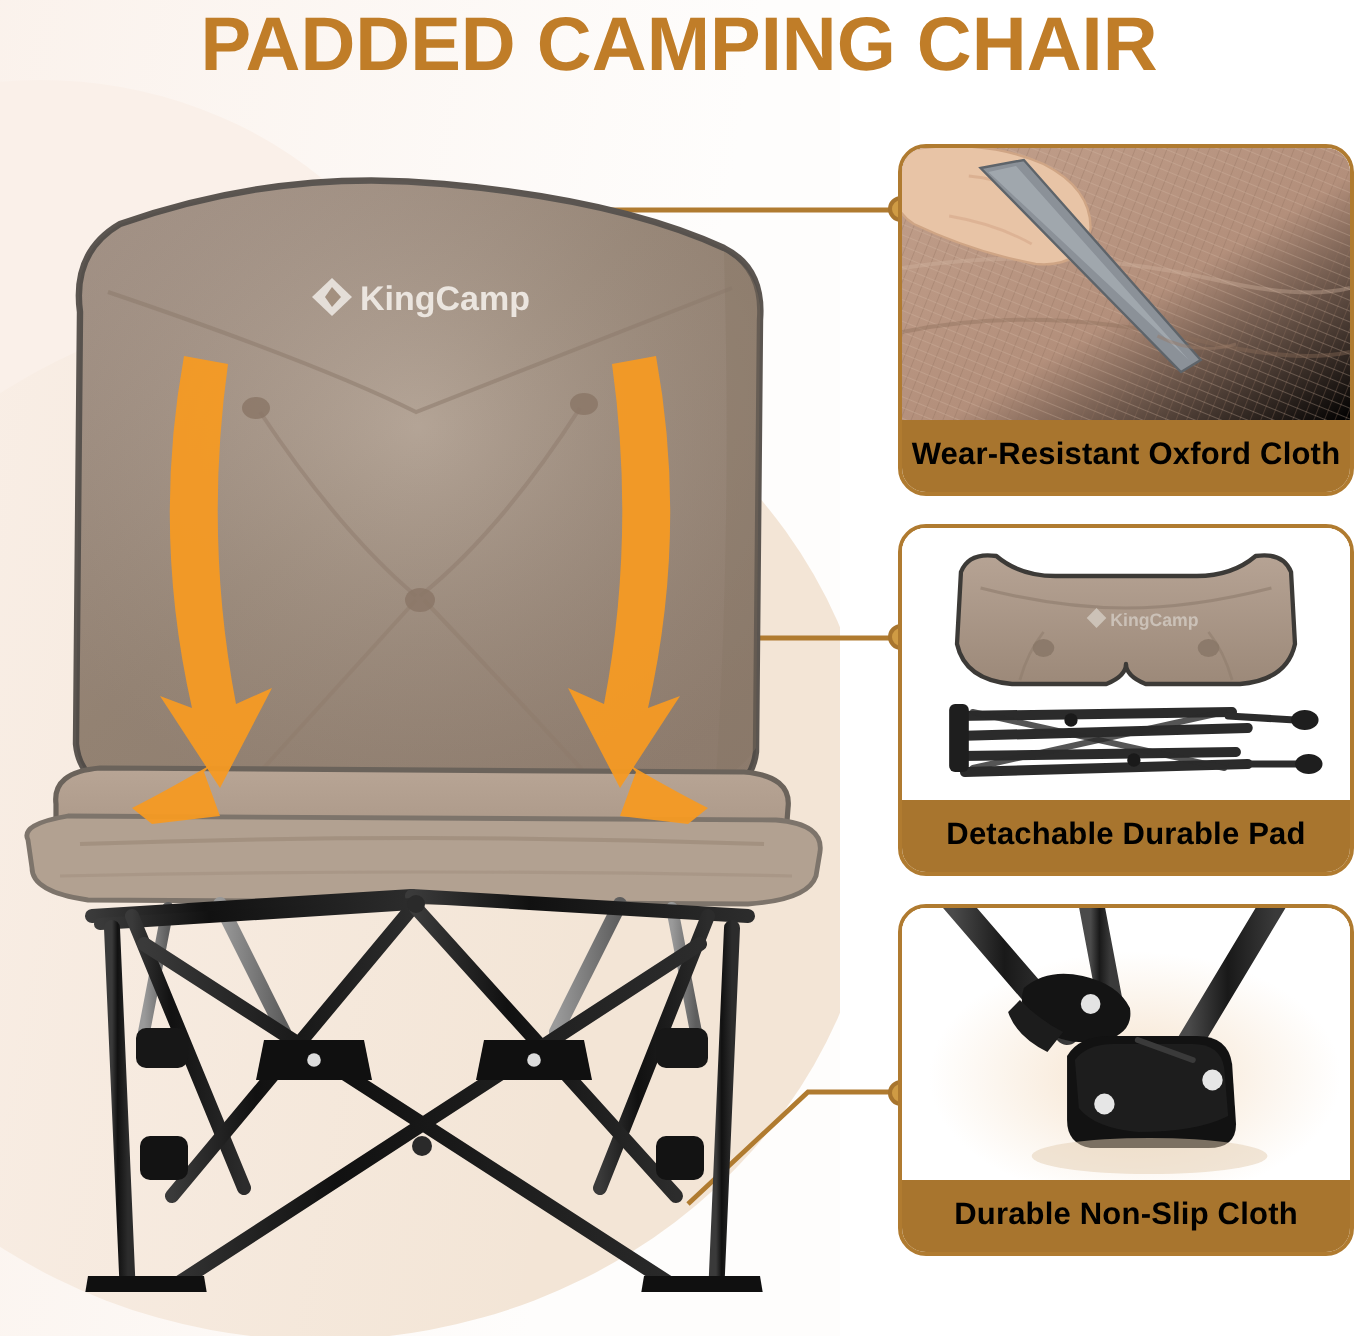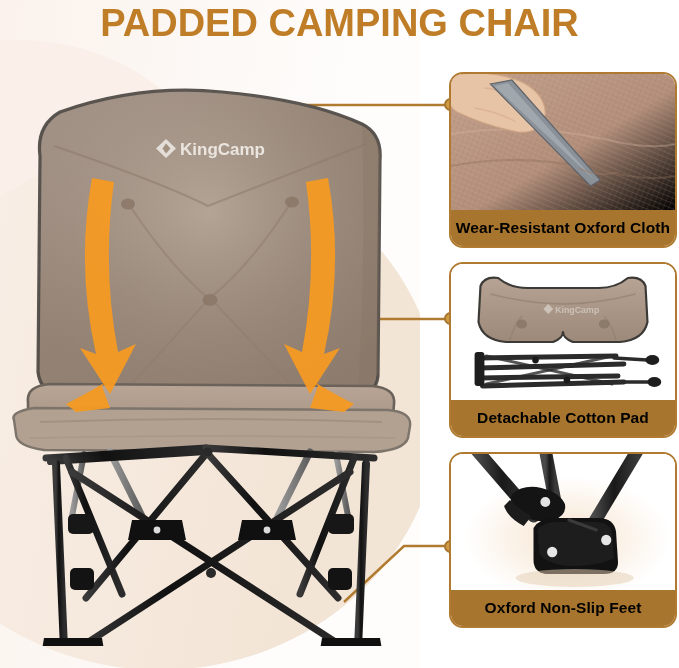--- a/index.html
+++ b/index.html
@@ -295,21 +295,21 @@
           <line x1="166" y1="94" x2="200" y2="96" stroke-width="3.5"></line>
           <line x1="168" y1="118" x2="202" y2="118" stroke-width="3.5"></line>
         </g>
         <ellipse cx="205" cy="96" rx="7" ry="5" fill="#1e1e1e"></ellipse>
         <ellipse cx="207" cy="118" rx="7" ry="5" fill="#1e1e1e"></ellipse>
         <rect x="24" y="88" width="10" height="34" rx="3" fill="#1e1e1e"></rect>
         <circle cx="86" cy="96" r="3.4" fill="#1a1a1a"></circle>
         <circle cx="118" cy="116" r="3.4" fill="#1a1a1a"></circle>
       </svg>
     </div>
-    <div class="card-label">Detachable Cotton Pad</div>
+    <div class="card-label">Detachable Durable Pad</div>
   </div>
 
   <div class="card" id="card3">
     <div class="card-photo" style="background:#ffffff;">
       <svg viewBox="0 0 228 136" preserveAspectRatio="none">
         <defs>
           <radialGradient id="glow" cx="52%" cy="62%" r="46%">
             <stop offset="0%" stop-color="#f6e3cd"></stop>
             <stop offset="100%" stop-color="#ffffff"></stop>
           </radialGradient>
@@ -333,16 +333,16 @@
         <path d="M84 74 Q90 64 106 64 L150 64 Q166 64 168 78 L170 108 Q170 120 156 120
                  L96 120 Q84 118 84 106 Z" fill="#121212"></path>
         <path d="M88 76 Q94 68 108 68 L148 68 Q162 68 164 80 L166 104 Q150 112 120 112
                  Q98 110 90 100 Z" fill="#1d1d1d"></path>
         <circle cx="103" cy="98" r="5.2" fill="#e6e6e6"></circle>
         <circle cx="158" cy="86" r="5.2" fill="#e6e6e6"></circle>
         <path d="M120 66 L148 76" stroke="#3a3a3a" stroke-width="3" stroke-linecap="round"></path>
         <ellipse cx="126" cy="124" rx="60" ry="9" fill="#e3cdb2" opacity=".5"></ellipse>
       </svg>
     </div>
-    <div class="card-label">Oxford Non-Slip Feet</div>
+    <div class="card-label">Durable Non-Slip Cloth</div>
   </div>
 
 </div>
 
 </body></html>

